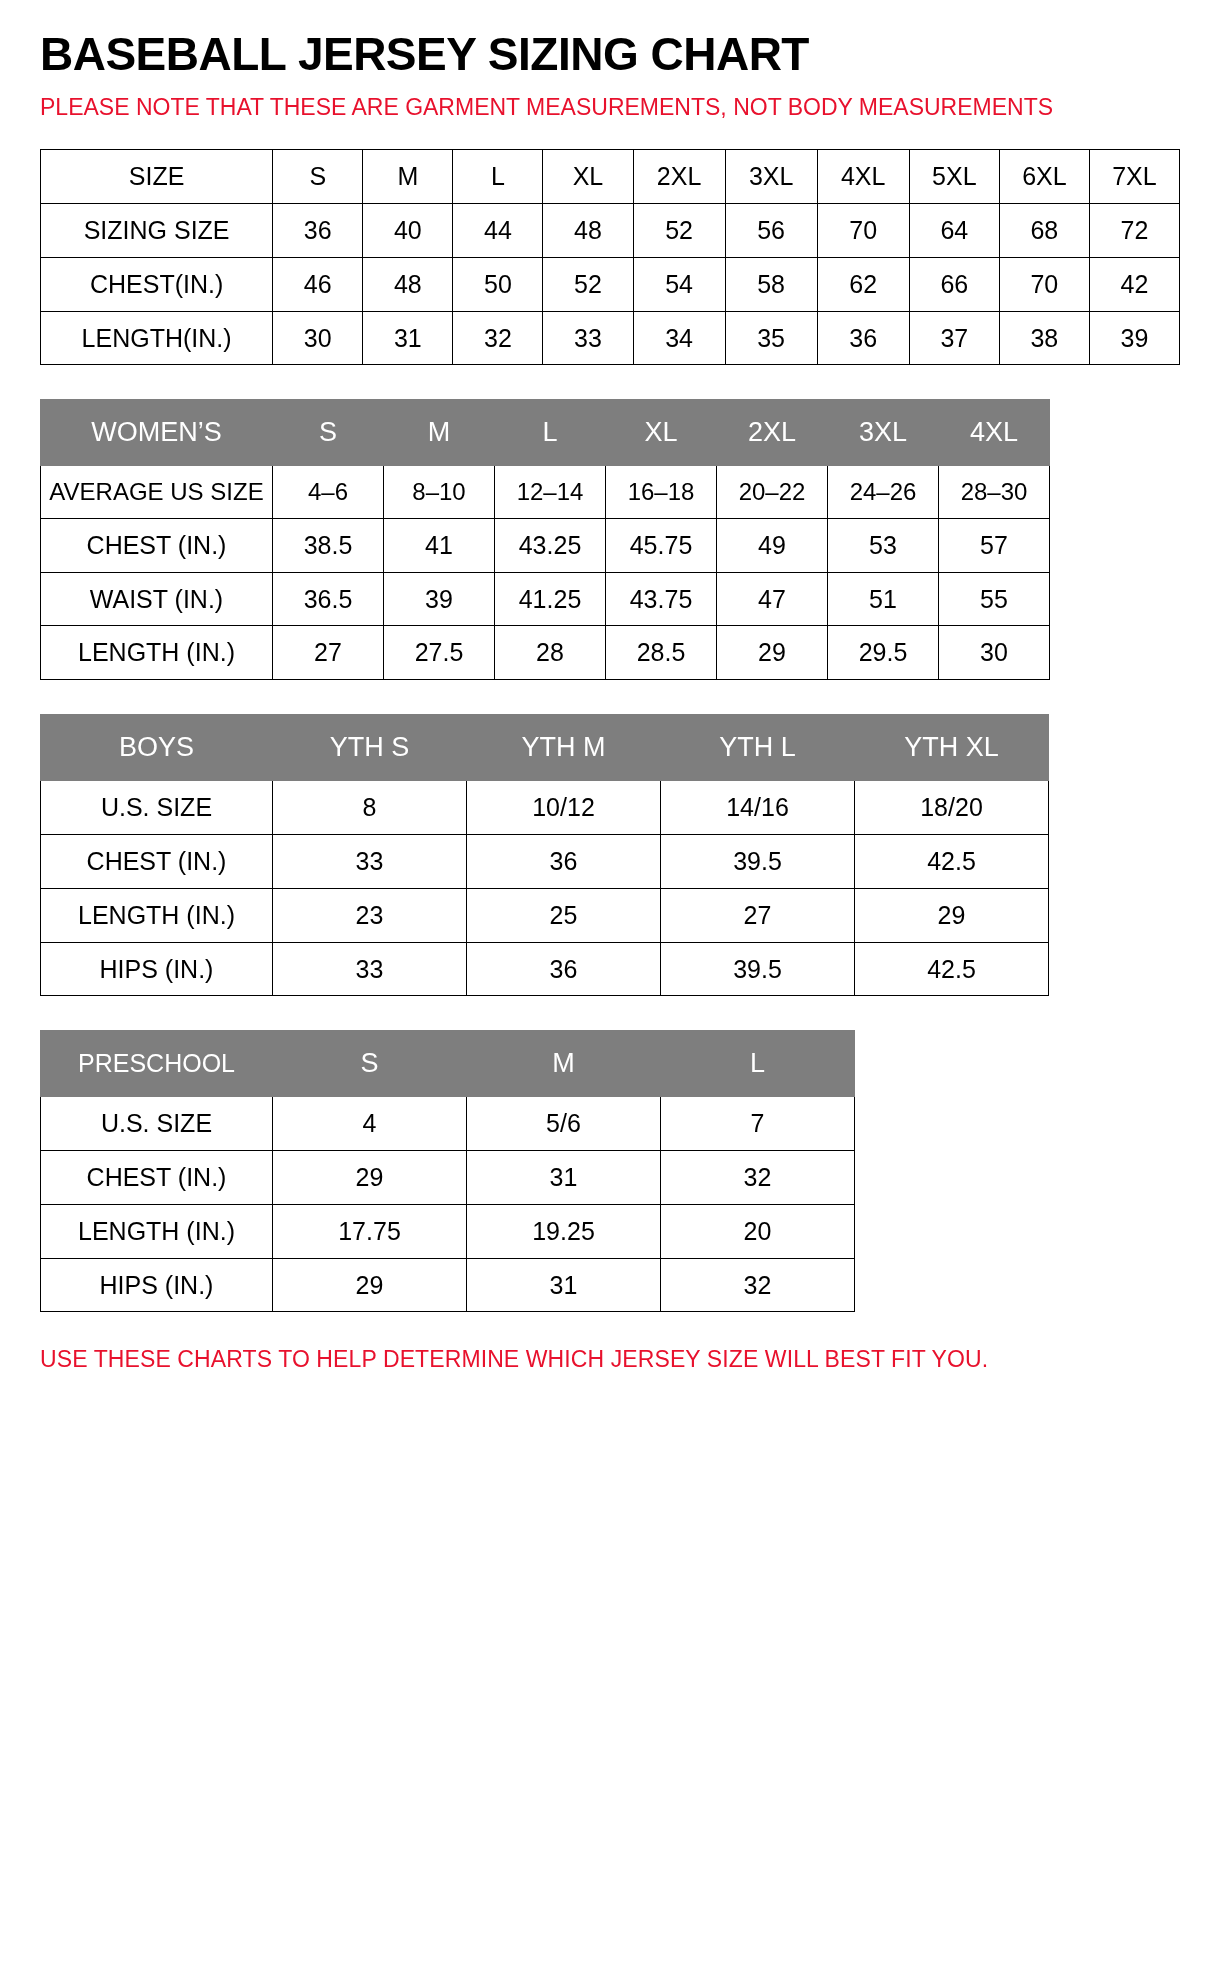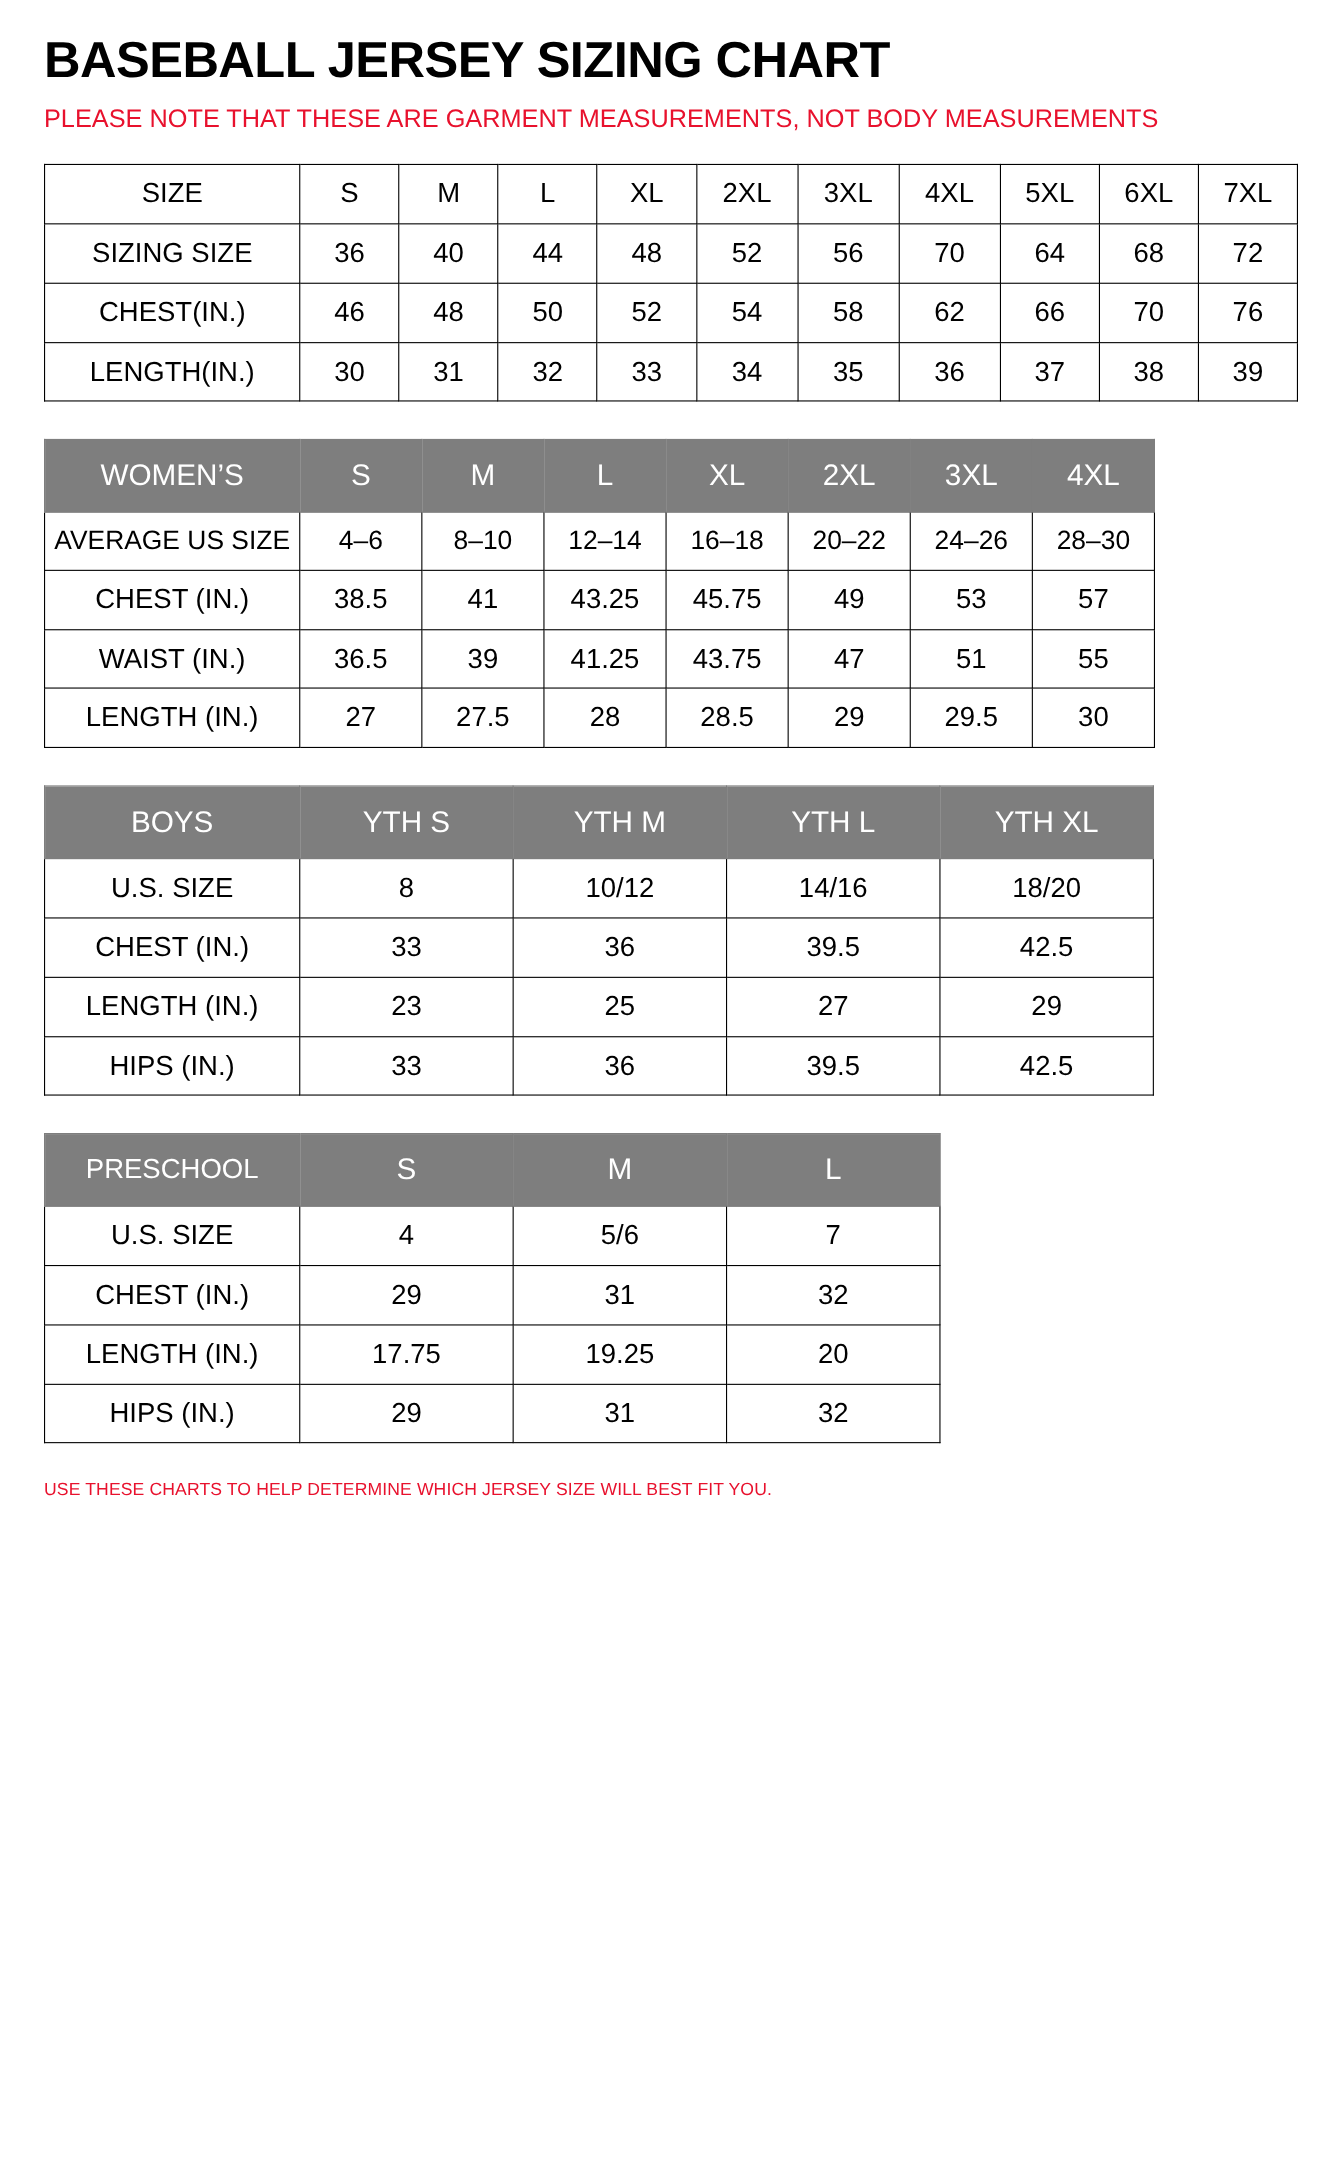--- a/index.html
+++ b/index.html
@@ -83,21 +83,21 @@
   table.boys col.c { width: 194px; }
 
   
   table.pre { width: 815px; }
   table.pre col.lbl { width: 232px; }
   table.pre col.c { width: 194px; }
   table.pre .hdr-cell.first { font-size: 25px; }
 
   .footer {
     color: #e8112d;
-    font-size: 16px;
+    font-size: 23px;
     margin: 4px 0 30px 0;
     letter-spacing: 0.1px;
   }
 </style>
 </head>
 <body>
 
 <div class="page">
 
   <h1 class="main-title">BASEBALL JERSEY SIZING CHART</h1>
@@ -148,21 +148,21 @@
         <td class="rowlabel">CHEST(IN.)</td>
         <td>46</td>
         <td>48</td>
         <td>50</td>
         <td>52</td>
         <td>54</td>
         <td>58</td>
         <td>62</td>
         <td>66</td>
         <td>70</td>
-        <td>76</td>
+        <td>42</td>
       </tr>
       <tr>
         <td class="rowlabel">LENGTH(IN.)</td>
         <td>30</td>
         <td>31</td>
         <td>32</td>
         <td>33</td>
         <td>34</td>
         <td>35</td>
         <td>36</td>

